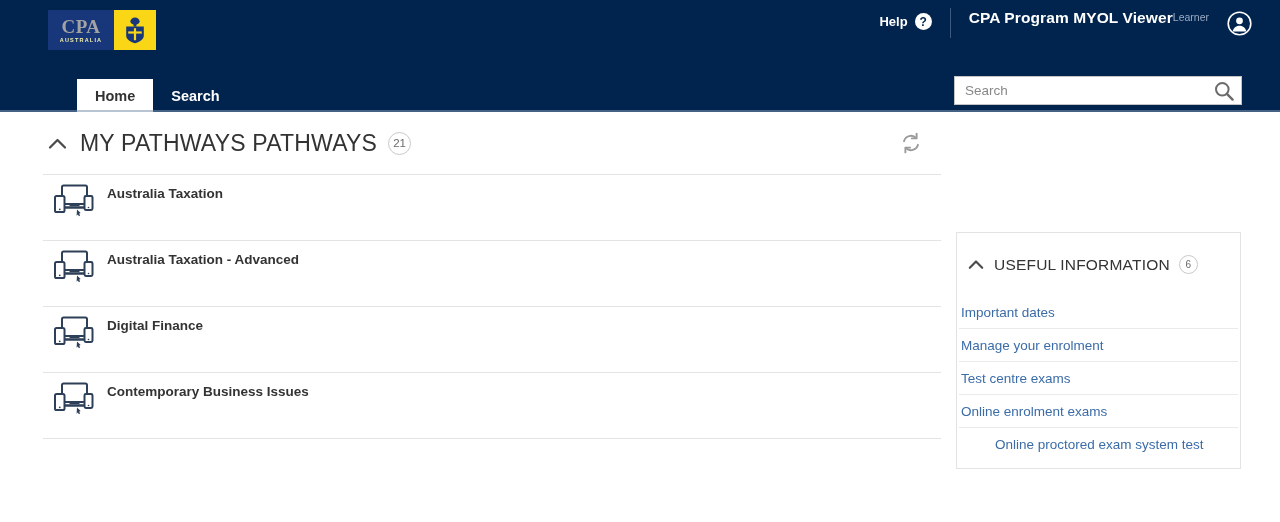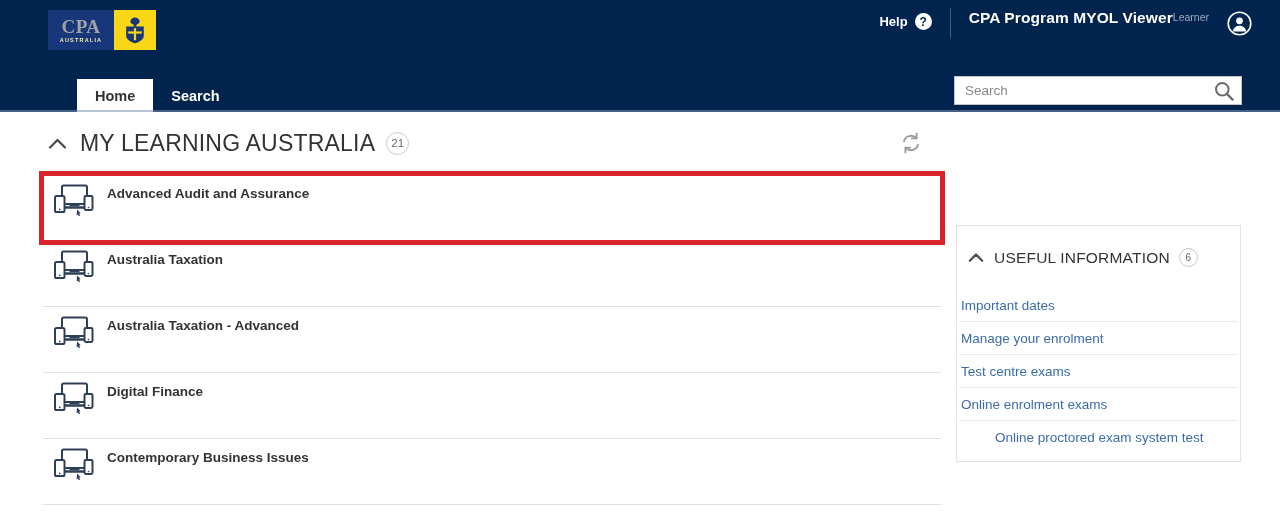--- a/index.html
+++ b/index.html
@@ -257,21 +257,21 @@
   .pathway-row.highlighted {
     outline: 5px solid #d8232a;
     outline-offset: -1px;
     z-index: 3;
   }
 
   
   .right-panel {
     position: absolute;
     left: 956px;
-    top: 113px;
+    top: 120px;
     width: 285px;
     background: #ffffff;
     border: 1px solid #e3e3e3;
   }
   .info-head {
     display: flex;
     align-items: center;
     height: 63px;
     padding-left: 11px;
   }
@@ -374,49 +374,33 @@
 </div>
 
 <div class="body-area">
 
   <div class="left-panel">
 
     <div class="panel-head">
       <svg class="chevron-up" width="19" height="13" viewBox="0 0 19 13">
         <polyline points="2,10.5 9.5,3 17,10.5" fill="none" stroke="#4a4a4a" stroke-width="2.2" stroke-linecap="round" stroke-linejoin="round"></polyline>
       </svg>
-      <span class="panel-title">MY LEARNING AUSTRALIA</span>
+      <span class="panel-title">MY PATHWAYS PATHWAYS</span>
       <span class="count-badge">21</span>
 
       <svg class="refresh-btn" width="22" height="22" viewBox="0 0 22 22">
         <path d="M4 9.2 a7.2 7.2 0 0 1 12.2 -3.1" fill="none" stroke="#9a9a9a" stroke-width="1.9" stroke-linecap="round"></path>
         <polyline points="16.6,1.6 16.6,6.4 11.8,6.4" fill="none" stroke="#9a9a9a" stroke-width="1.9" stroke-linecap="round" stroke-linejoin="round"></polyline>
         <path d="M18 12.8 a7.2 7.2 0 0 1 -12.2 3.1" fill="none" stroke="#9a9a9a" stroke-width="1.9" stroke-linecap="round"></path>
         <polyline points="5.4,20.4 5.4,15.6 10.2,15.6" fill="none" stroke="#9a9a9a" stroke-width="1.9" stroke-linecap="round" stroke-linejoin="round"></polyline>
       </svg>
     </div>
 
     <div class="pathway-list">
 
-      <div class="pathway-row highlighted">
-        <span class="dev-icon">
-          <svg width="42" height="38" viewBox="0 0 42 38">
-            <rect x="9" y="2.5" width="25" height="18.5" rx="1.6" fill="none" stroke="#2e4057" stroke-width="2"></rect>
-            <rect x="12.2" y="5.6" width="18.6" height="12.4" fill="#ffffff"></rect>
-            <rect x="16.5" y="21" width="10" height="2.2" fill="#2e4057"></rect>
-            <rect x="11.5" y="23.2" width="20" height="2.6" rx="1" fill="#2e4057"></rect>
-            <rect x="2" y="13" width="9.5" height="16" rx="1.6" fill="#ffffff" stroke="#2e4057" stroke-width="2"></rect>
-            <circle cx="6.75" cy="26.3" r="0.9" fill="#2e4057"></circle>
-            <rect x="31.5" y="13" width="8" height="14" rx="1.4" fill="#ffffff" stroke="#2e4057" stroke-width="2"></rect>
-            <circle cx="35.5" cy="24.5" r="0.8" fill="#2e4057"></circle>
-            <path d="M24 26.5 l3.6 3.6 l-1.6 0.6 l1.2 1.6 l-1.2 0.9 l-1.3 -1.7 l-1.1 1.2 z" fill="#2e4057"></path>
-          </svg>
-        </span>
-        <span class="pathway-label">Advanced Audit and Assurance</span>
-      </div>
 
       <div class="pathway-row">
         <span class="dev-icon">
           <svg width="42" height="38" viewBox="0 0 42 38">
             <rect x="9" y="2.5" width="25" height="18.5" rx="1.6" fill="none" stroke="#2e4057" stroke-width="2"></rect>
             <rect x="12.2" y="5.6" width="18.6" height="12.4" fill="#ffffff"></rect>
             <rect x="16.5" y="21" width="10" height="2.2" fill="#2e4057"></rect>
             <rect x="11.5" y="23.2" width="20" height="2.6" rx="1" fill="#2e4057"></rect>
             <rect x="2" y="13" width="9.5" height="16" rx="1.6" fill="#ffffff" stroke="#2e4057" stroke-width="2"></rect>
             <circle cx="6.75" cy="26.3" r="0.9" fill="#2e4057"></circle>

